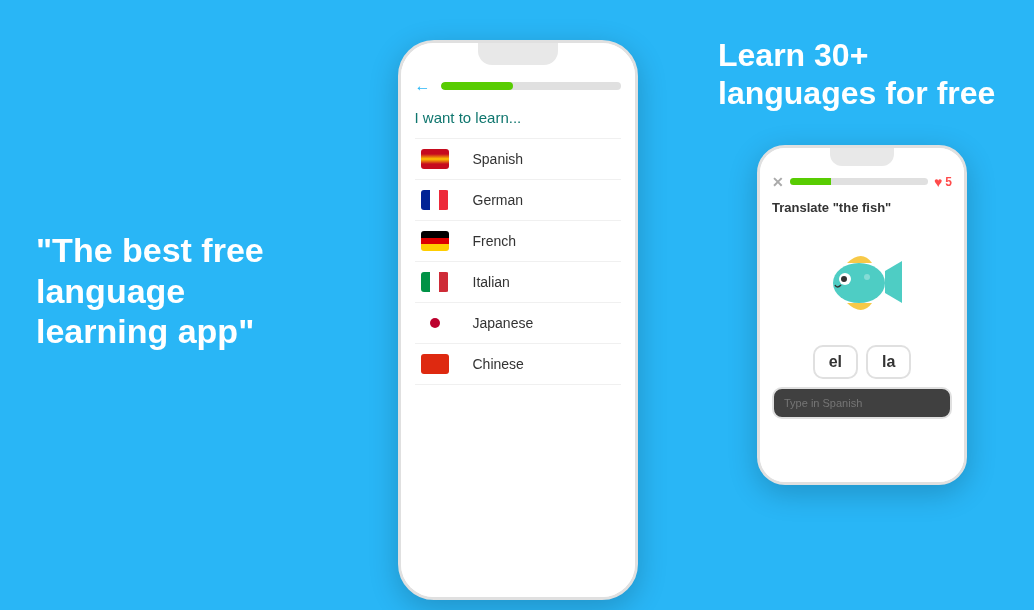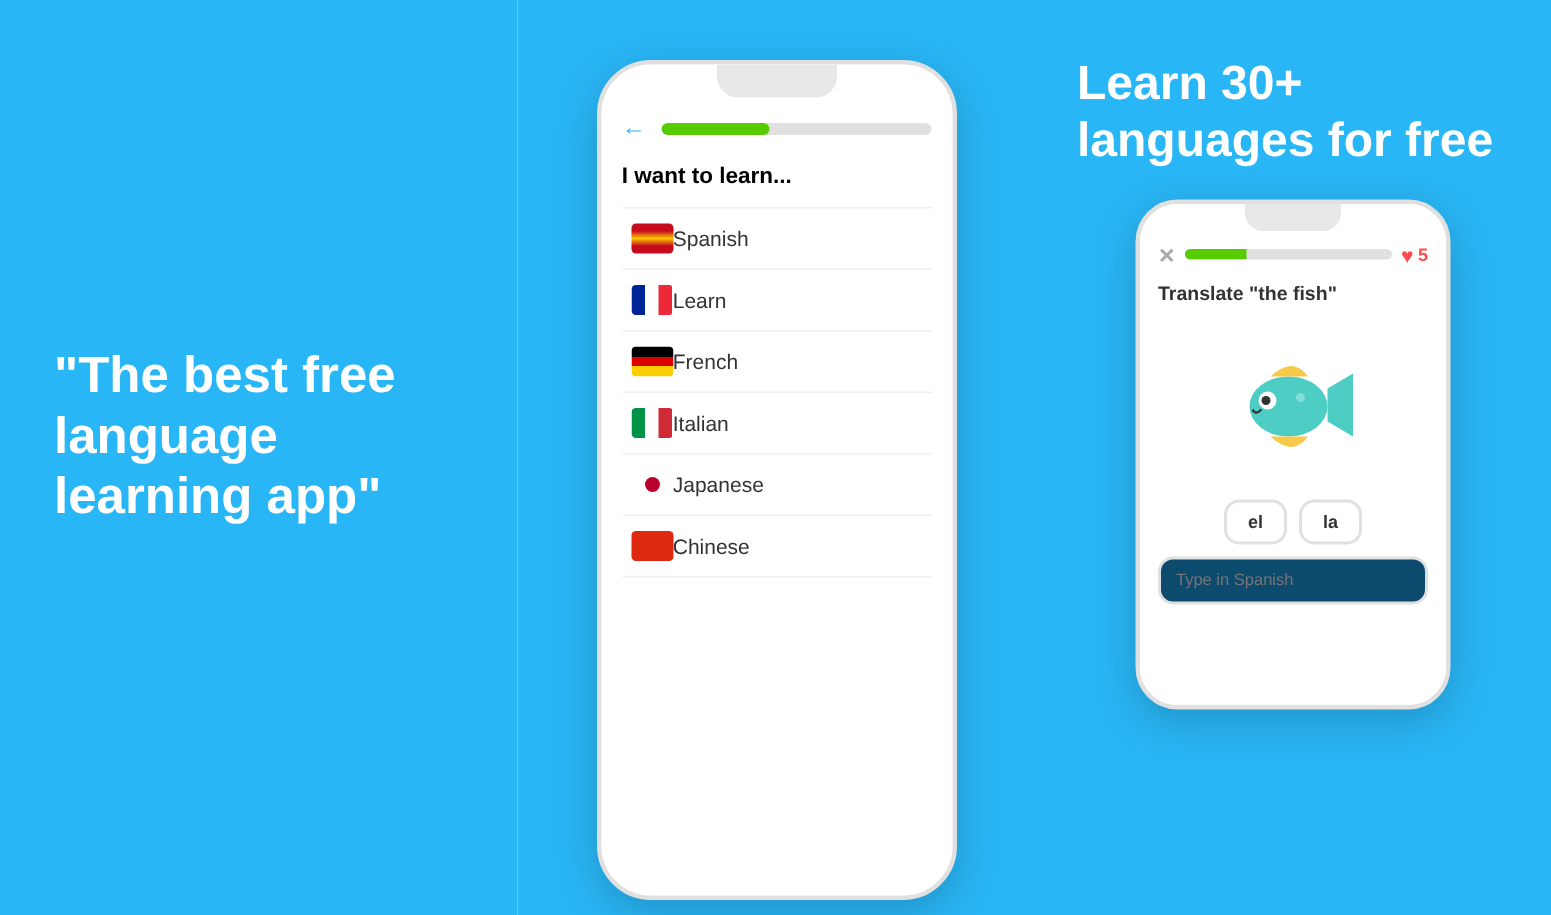--- a/index.html
+++ b/index.html
@@ -100,33 +100,33 @@
       overflow: hidden;
     }
     .progress-bar-fill {
       width: 40%;
       height: 100%;
       background: #58cc02;
       border-radius: 4px;
     }
     .learn-title {
       font-size: 15px;
-      font-weight: 700;
-      color: #000000;
+      font-weight: 400;
+      color: #0f766e;
       margin-bottom: 12px;
     }
     .language-list {
       display: flex;
       flex-direction: column;
       gap: 0;
     }
     .language-item {
       display: flex;
       align-items: center;
-      gap: 0;
+      gap: 24px;
       padding: 10px 6px;
       border-bottom: 1px solid #f0f0f0;
     }
     .language-item:first-child {
       border-top: 1px solid #f0f0f0;
     }
     .flag-icon {
       width: 28px;
       height: 20px;
       border-radius: 3px;
@@ -192,21 +192,21 @@
       display: flex;
       flex-direction: column;
       padding: 36px 28px 0 28px;
       align-items: flex-start;
     }
     .right-headline {
       color: #fff;
       font-size: 32px;
       font-weight: 700;
       line-height: 1.2;
-      margin-bottom: 20px;
+      margin-bottom: 32px;
     }
 
     
     .phone-mockup-2 {
       width: 210px;
       height: 340px;
       background: #fff;
       border-radius: 28px;
       border: 3px solid #e0e0e0;
       overflow: hidden;
@@ -280,33 +280,33 @@
     .word-buttons {
       display: flex;
       gap: 8px;
       margin-bottom: 8px;
       justify-content: center;
     }
     .word-btn {
       padding: 6px 14px;
       border: 2px solid #e0e0e0;
       border-radius: 10px;
-      font-size: 12px;
+      font-size: 16px;
       color: #333;
       background: #fff;
       font-weight: 600;
     }
     .type-input {
       width: 100%;
       padding: 8px 10px;
       border: 2px solid #e0e0e0;
       border-radius: 10px;
       font-size: 11px;
       color: #aaa;
-      background: #0c4a6e;
+      background: #404040;
     }
   </style>
 </head>
 <body>
 
 <div class="left-panel">
   <div class="quote-text">"The best free language learning app"</div>
 </div>
 
 <div class="center-panel">
@@ -326,21 +326,21 @@
           <div class="flag-icon flag-spain"></div>
           <span class="language-name">Spanish</span>
         </div>
 
         <div class="language-item">
           <div class="flag-icon flag-france">
             <div class="flag-france-blue"></div>
             <div class="flag-france-white"></div>
             <div class="flag-france-red"></div>
           </div>
-          <span class="language-name">Learn</span>
+          <span class="language-name">German</span>
         </div>
 
         <div class="language-item">
           <div class="flag-icon flag-germany">
             <div class="flag-germany-black"></div>
             <div class="flag-germany-red"></div>
             <div class="flag-germany-gold"></div>
           </div>
           <span class="language-name">French</span>
         </div>

